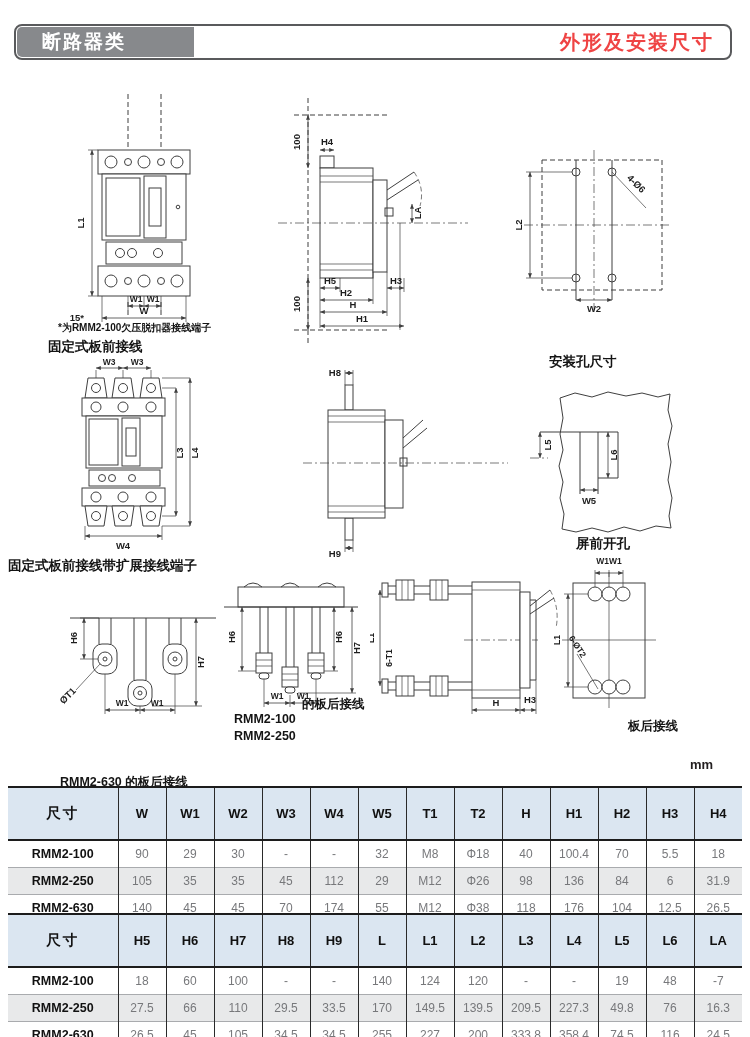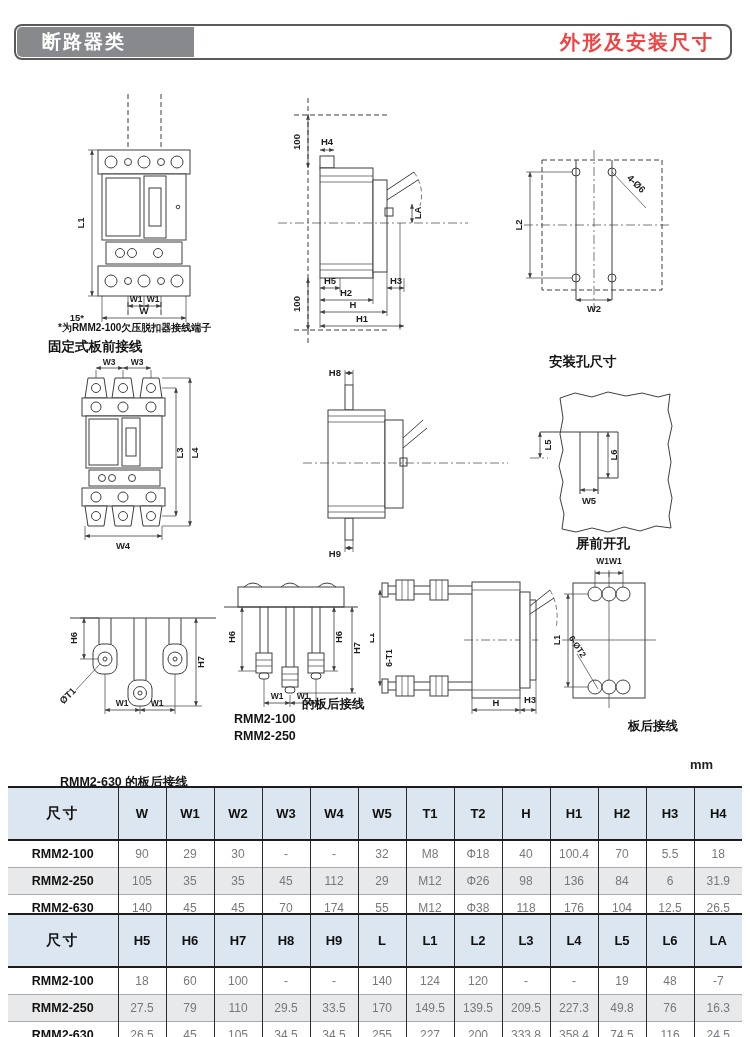--- a/index.html
+++ b/index.html
@@ -185,20 +185,21 @@
       <circle class="ln" cx="81" cy="158" r="4.5"></circle>
     <path class="ext" d="M92,30 H106 M92,158 H106 M92,20 H120 M92,168 H120"></path>
     <line class="dim" x1="106" y1="30" x2="106" y2="158"></line>
     <text class="lab" text-anchor="middle" transform="rotate(-90 113 95)" x="113" y="95">L3</text>
     <line class="dim" x1="120" y1="20" x2="120" y2="168"></line>
     <text class="lab" text-anchor="middle" transform="rotate(-90 128 95)" x="128" y="95">L4</text>
     <path class="ext" d="M15,168 V182 M92,168 V182"></path>
     <line class="dim" x1="15" y1="178" x2="92" y2="178"></line>
     <text class="lab" text-anchor="middle" x="53" y="191">W4</text>
   </svg>
+  <div class="cap" style="left:8px; top:557px;">固定式板前接线带扩展接线端子</div>
 
   <svg class="fig" style="left:303px; top:358px;" width="205" height="200" viewBox="0 0 205 200">
     <rect class="lnf" x="42" y="27" width="8" height="25"></rect>
     <rect class="lnf" x="42" y="160" width="8" height="22"></rect>
     <rect class="lnf" x="25" y="52" width="57" height="108"></rect>
     <path class="thin" d="M25,58 H82 M25,64 H82 M25,148 H82 M25,154 H82"></path>
     <rect class="lnf" x="82" y="62" width="18" height="88"></rect>
     <rect class="ln" x="97" y="100" width="7" height="8"></rect>
     <path class="ln" d="M100,80 L120,62 M100,90 L124,70"></path>
     <path class="thin dd" d="M0,105 H205"></path>
@@ -474,21 +475,21 @@
             <td>120</td>
             <td>-</td>
             <td>-</td>
             <td>19</td>
             <td>48</td>
             <td>-7</td>
           </tr>
           <tr class="alt">
             <th>RMM2-250</th>
             <td>27.5</td>
-            <td>79</td>
+            <td>66</td>
             <td>110</td>
             <td>29.5</td>
             <td>33.5</td>
             <td>170</td>
             <td>149.5</td>
             <td>139.5</td>
             <td>209.5</td>
             <td>227.3</td>
             <td>49.8</td>
             <td>76</td>

